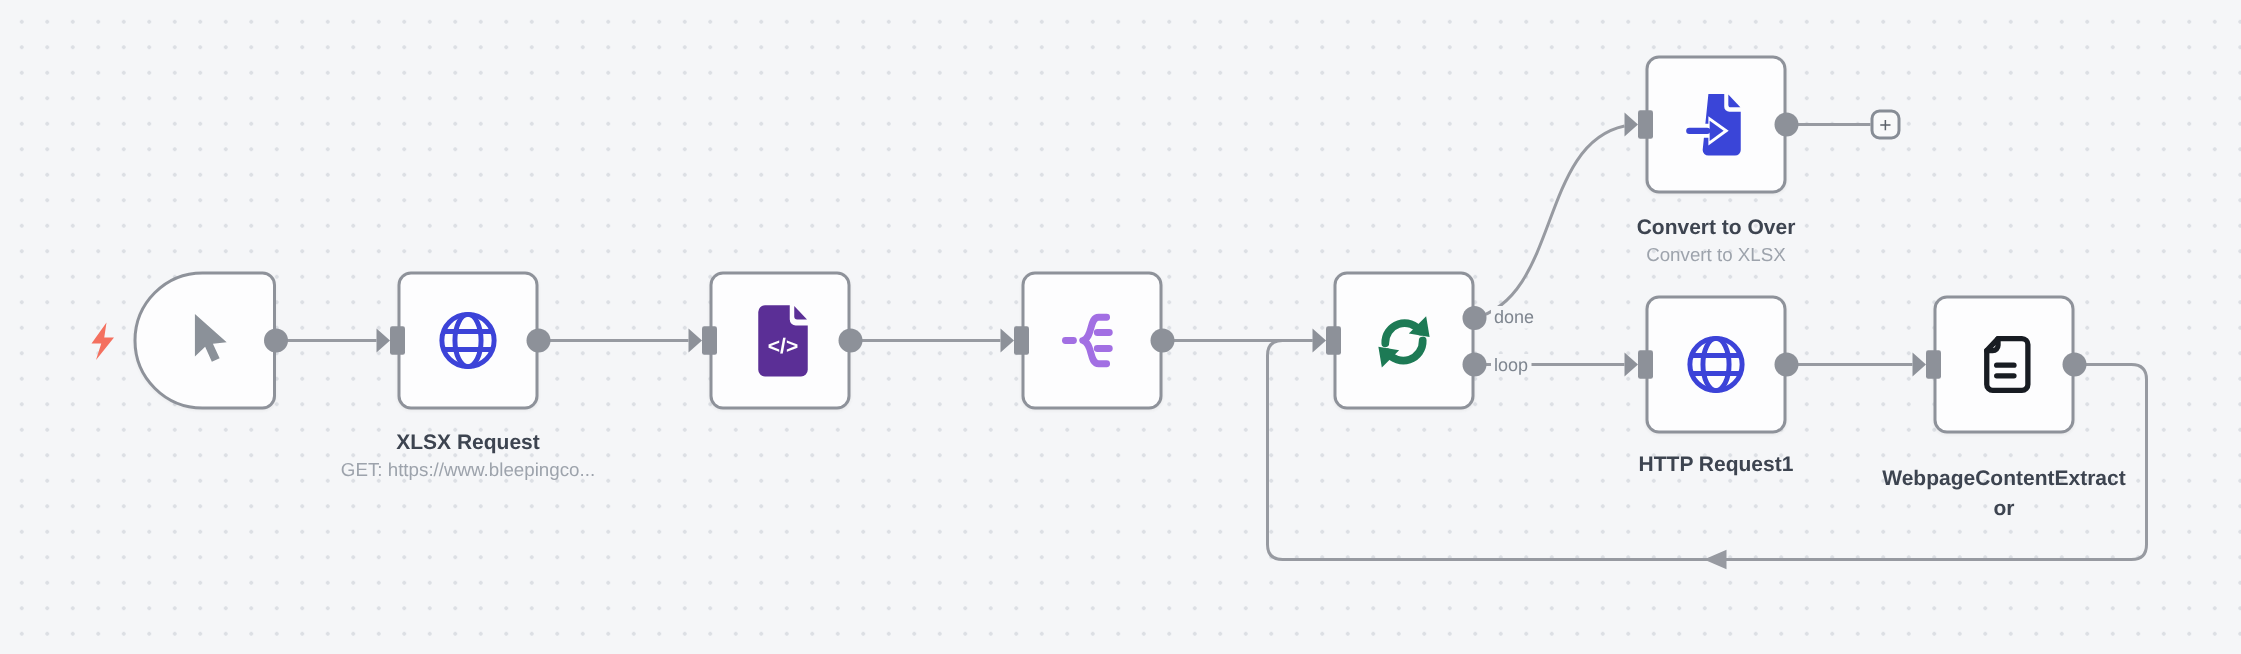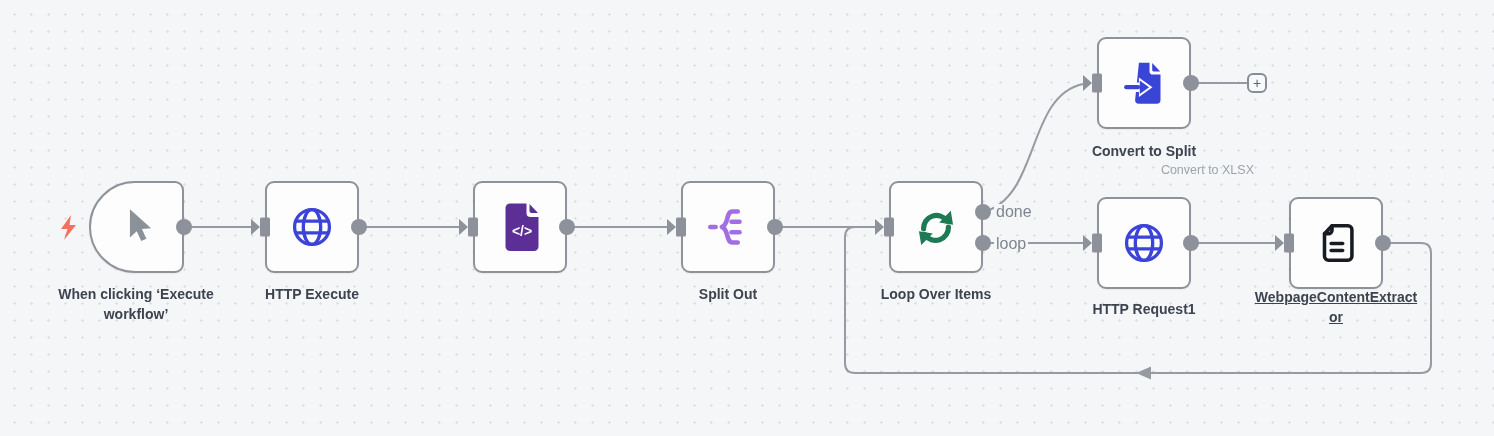--- a/index.html
+++ b/index.html
@@ -33,33 +33,33 @@
   #n-convert{left:1097px;top:37px;width:94px;height:92px;}
   #n-http2  {left:1097px;top:197px;width:94px;height:92px;}
   #n-webpage{left:1289px;top:197px;width:94px;height:92px;}
   .nlabel{
     position:absolute;z-index:4;width:186px;
     text-align:center;font-size:14px;font-weight:600;color:#3d4450;
     line-height:20px;overflow-wrap:break-word;
   }
   .nsub{
     position:absolute;z-index:4;width:220px;
-    text-align:right;font-size:12.5px;font-weight:400;color:#9da3ac;
+    text-align:center;font-size:12.5px;font-weight:400;color:#9da3ac;
   }
   #lab-trigger{left:43px;top:284px;}
   #lab-http{left:219px;top:284px;}   #sub-http{left:202px;top:306px;}
   #lab-xml{left:427px;top:284px;}    #sub-xml{left:410px;top:306px;}
   #lab-split{left:635px;top:284px;}
   #lab-loop{left:843px;top:284px;}
   #lab-convert{left:1051px;top:141px;} #sub-convert{left:1034px;top:163px;}
   #lab-http2{left:1051px;top:299px;}
-  #lab-webpage{left:1251px;top:287px;width:170px;text-decoration:underline;}
+  #lab-webpage{left:1251px;top:308px;width:170px;}
   .port-label{
     position:absolute;z-index:2;
-    font-size:16px;color:#7e858f;background:#f5f6f8;padding:0 2px;
+    font-size:12px;color:#7e858f;background:#f5f6f8;padding:0 2px;
     line-height:15px;
   }
   #plbl-done{left:994px;top:204px;}
   #plbl-loop{left:994px;top:236px;}
   #add-btn{
     position:absolute;z-index:4;left:1247px;top:73px;width:20px;height:20px;
     border:2px solid #878d96;border-radius:6px;background:#f8f9fa;
     box-sizing:border-box;display:flex;align-items:center;justify-content:center;
     font-size:14px;color:#5c626b;line-height:1;cursor:pointer;
   }
@@ -204,25 +204,23 @@
     <svg width="46" height="46" viewBox="0 0 52 52">
       <g fill="none" stroke="#181c22" stroke-width="4" stroke-linejoin="round" stroke-linecap="round">
         <path d="M21.5 6.5 H39.5 a4.5 4.5 0 0 1 4.5 4.5 V41 a4.5 4.5 0 0 1 -4.5 4.5 H17.5 a4.5 4.5 0 0 1 -4.5 -4.5 V15.5 Z"></path>
         <path d="M21.5 6.5 V11.5 a4 4 0 0 1 -4 4 H13"></path>
         <path d="M20.5 26.5 h13"></path>
         <path d="M20.5 34.5 h13"></path>
       </g>
     </svg>
   </div>
 
-  <div class="nlabel" id="lab-trigger">When clicking ‘Execute workflow’</div>
-  <div class="nlabel" id="lab-http">HTTP Execute</div>
-  <div class="nlabel" id="lab-split">Split Out</div>
-  <div class="nlabel" id="lab-loop">Loop Over Items</div>
-  <div class="nlabel" id="lab-convert">Convert to Split</div>
+  <div class="nlabel" id="lab-http">XLSX Request</div>
+  <div class="nsub" id="sub-http">GET: https://www.bleepingco...</div>
+  <div class="nlabel" id="lab-convert">Convert to Over</div>
   <div class="nsub" id="sub-convert">Convert to XLSX</div>
   <div class="nlabel" id="lab-http2">HTTP Request1</div>
   <div class="nlabel" id="lab-webpage">WebpageContentExtractor</div>
 
   <span class="port-label" id="plbl-done">done</span>
   <span class="port-label" id="plbl-loop">loop</span>
 
   <div id="add-btn">
     <span>+</span>
   </div>

